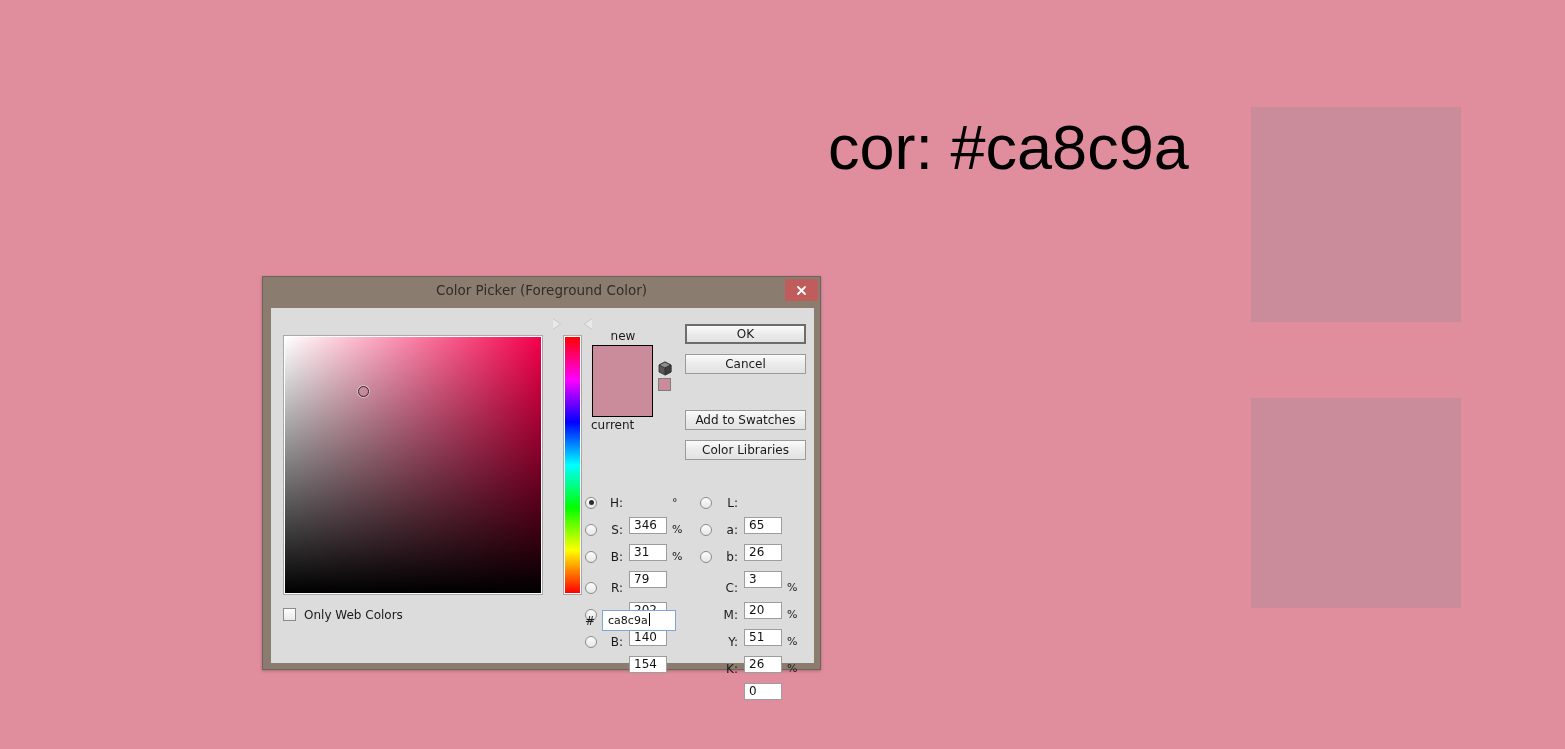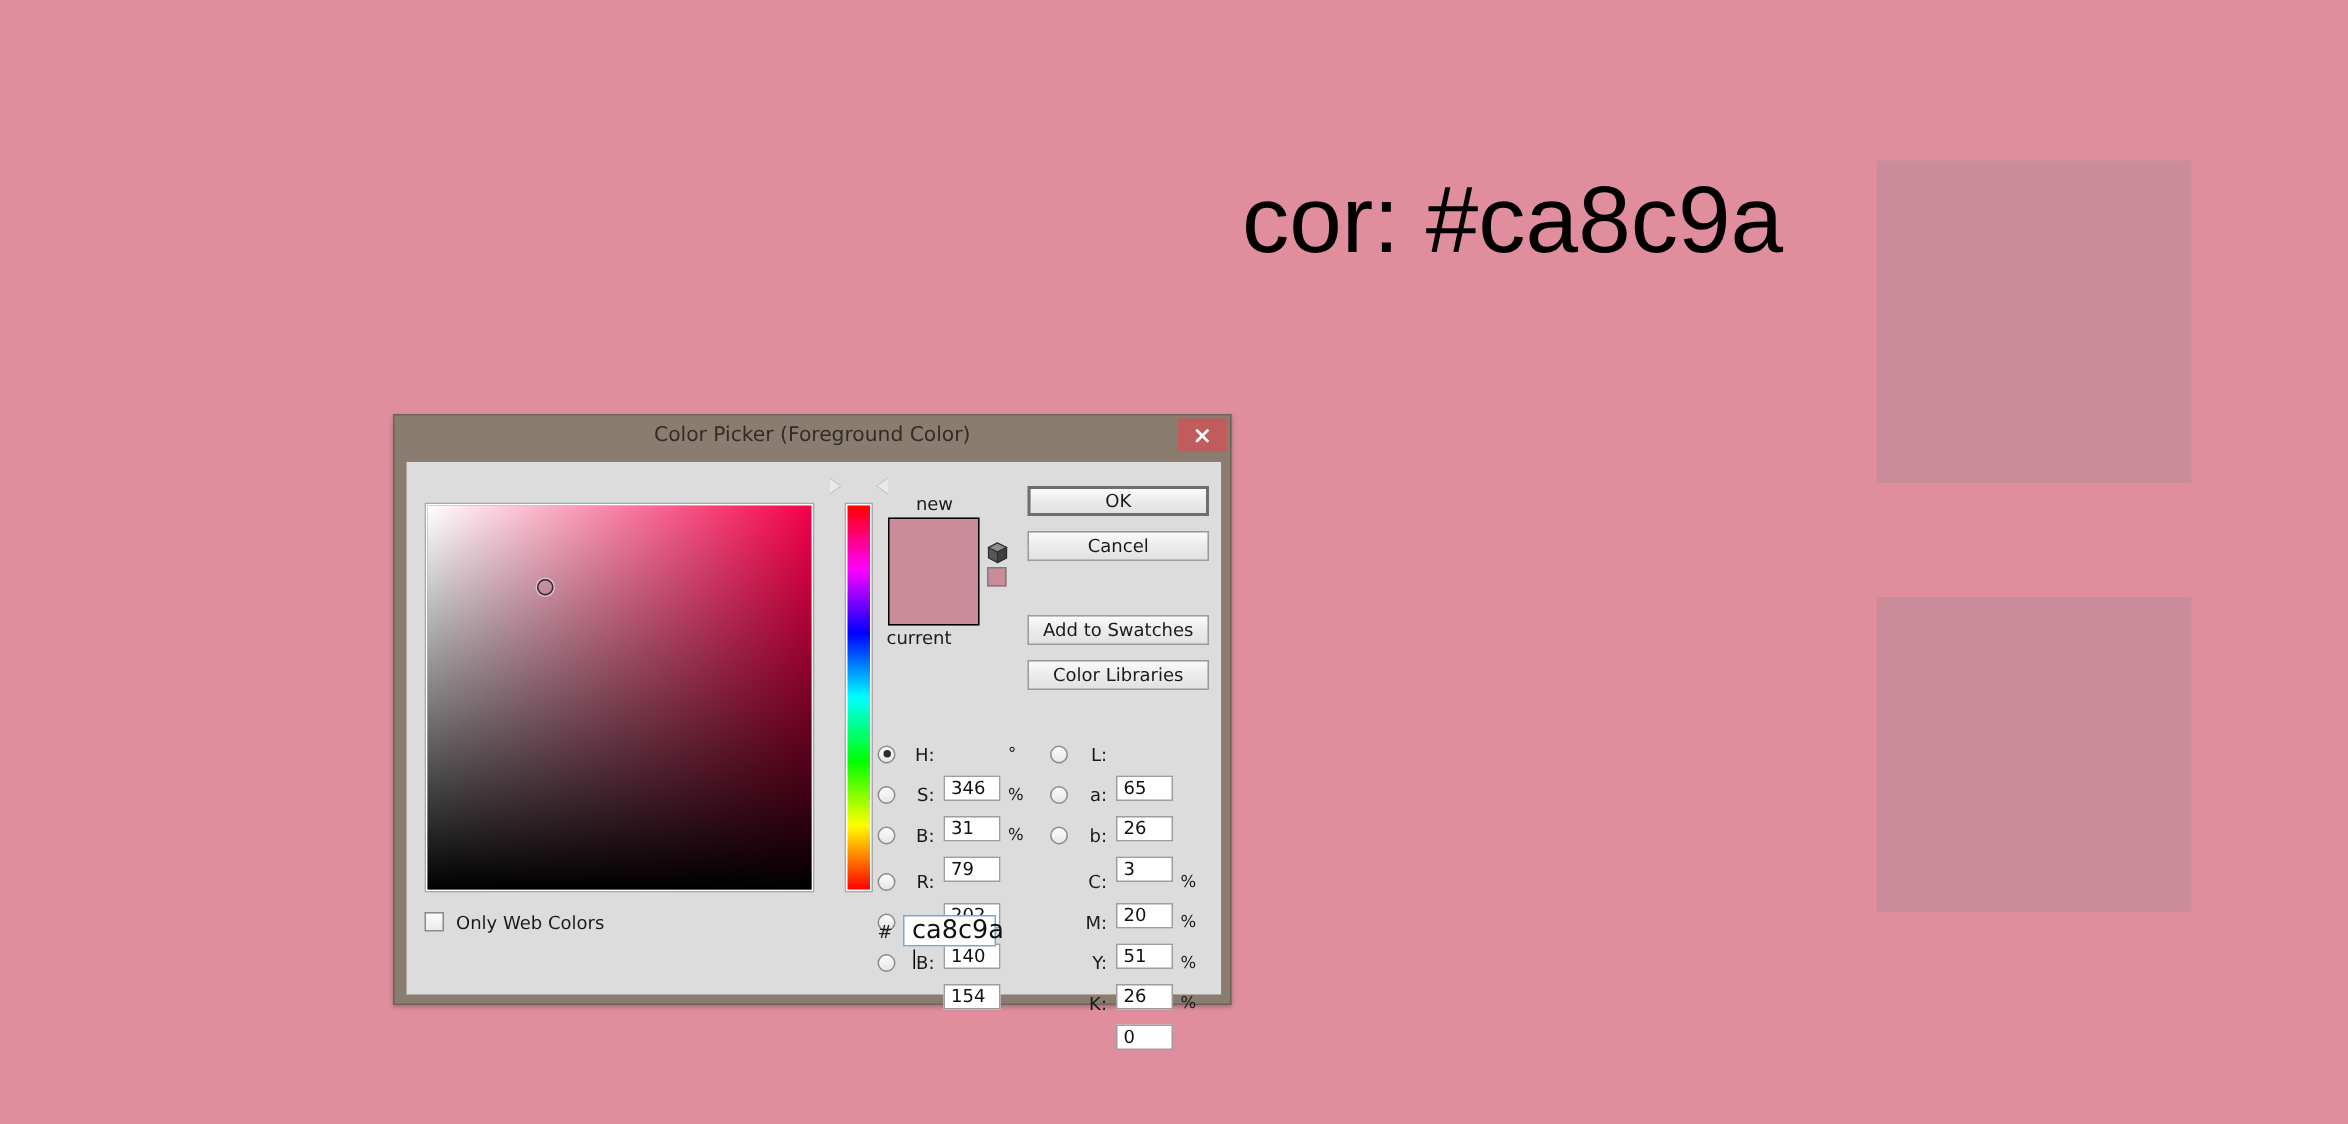--- a/index.html
+++ b/index.html
@@ -300,25 +300,25 @@
     height: 21px;
     display: flex;
     align-items: center;
   }
   #hex-hash {
     font-size: 12px;
     color: #1a1a1a;
     margin-right: 7px;
   }
   #hex-input {
-    width: 62px;
+    width: 74px;
     height: 21px;
     border: 1px solid #7aa7d4;
     background: #ffffff;
-    font-size: 17px;
+    font-size: 11px;
     color: #111;
     font-family: "DejaVu Sans", sans-serif;
     padding: 0 0 0 5px;
     line-height: 19px;
     position: relative;
   }
   #hex-caret {
     display: inline-block;
     width: 1px;
     height: 13px;

